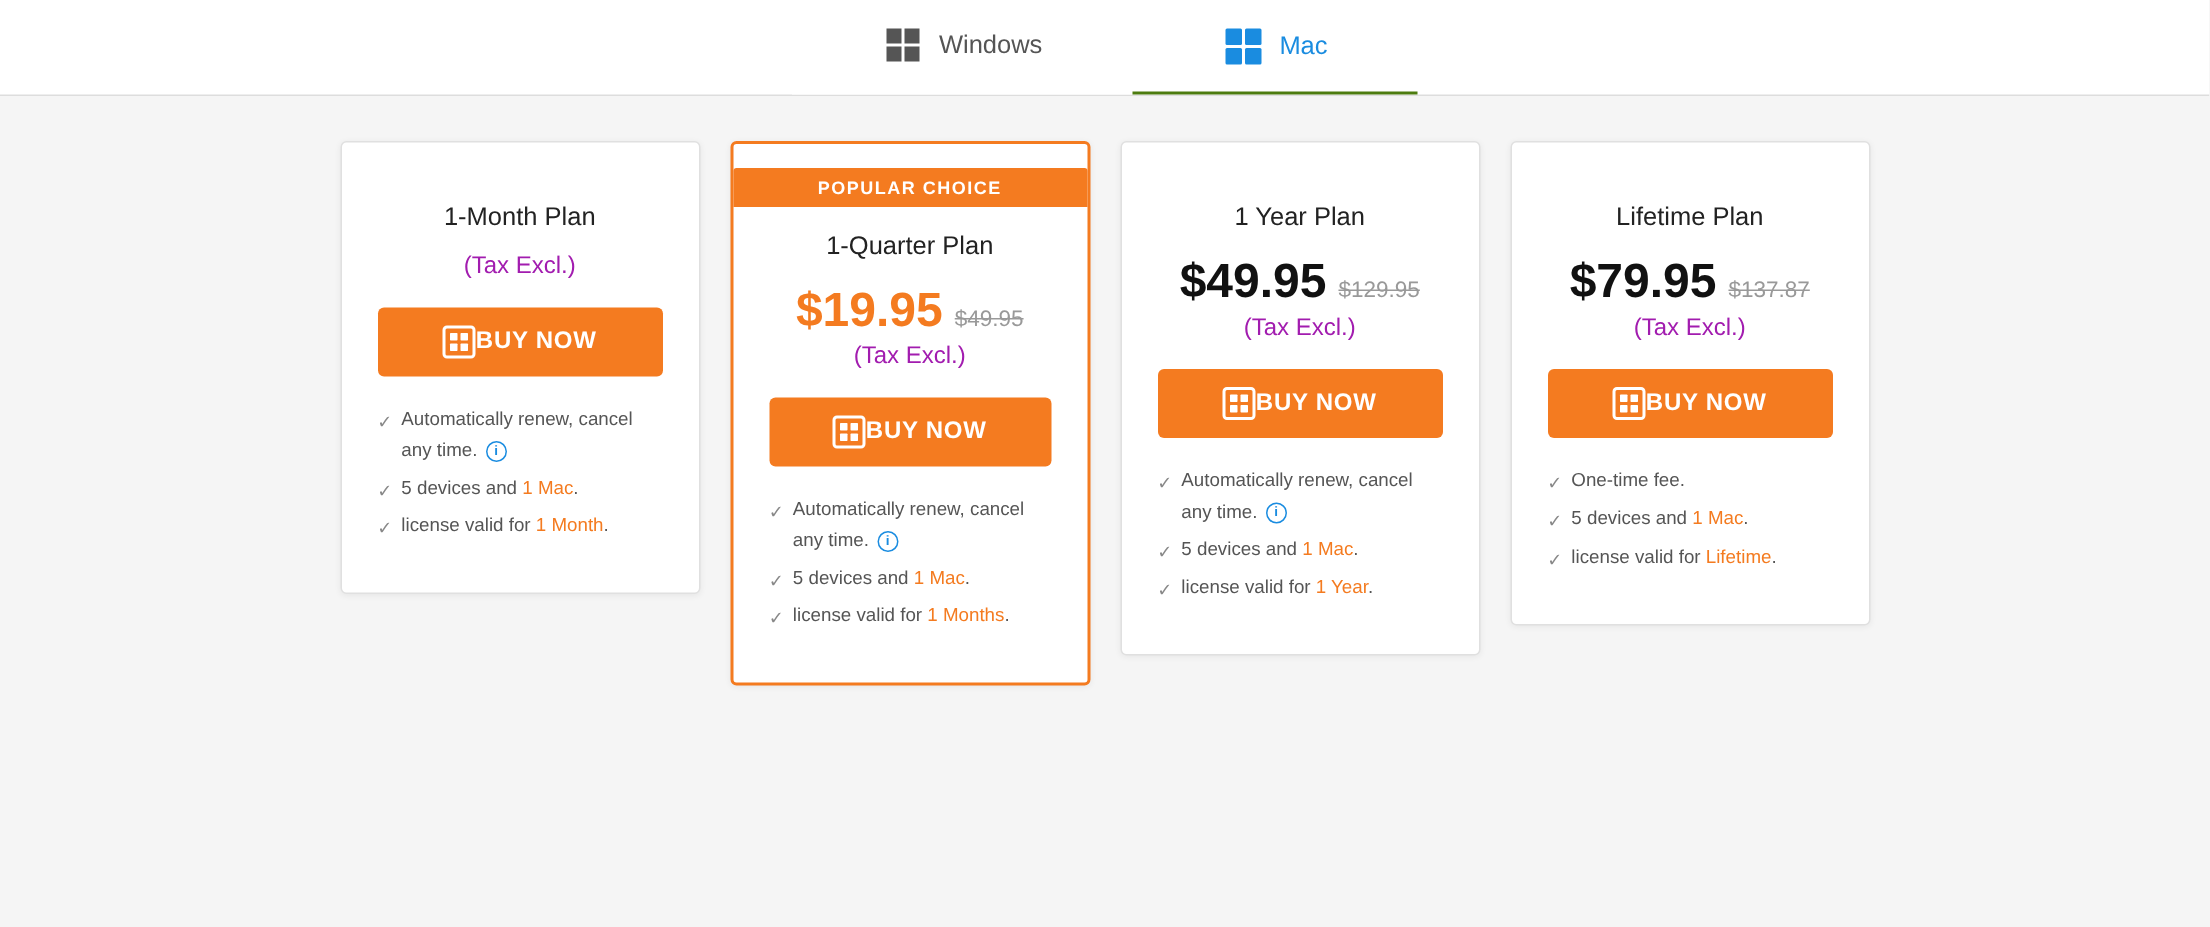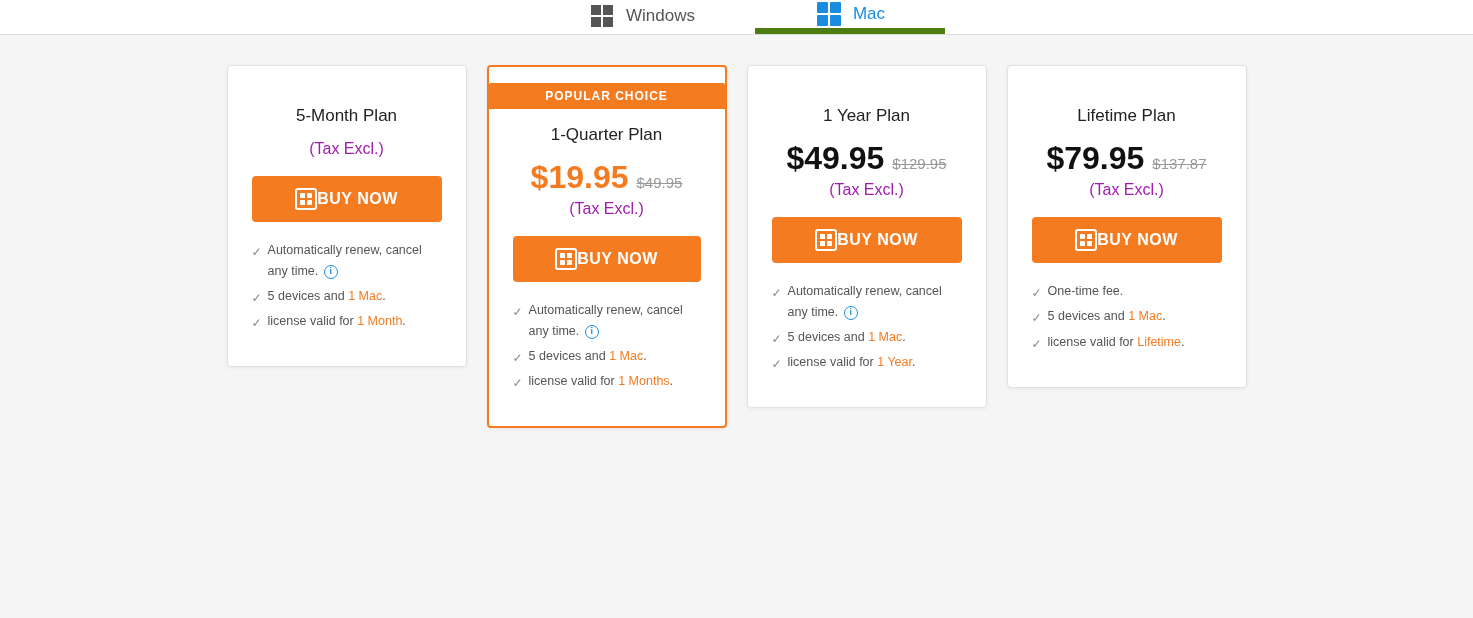--- a/index.html
+++ b/index.html
@@ -18,29 +18,29 @@
       display: flex;
       justify-content: center;
       background: #fff;
       width: 100%;
       border-bottom: 1px solid #ddd;
     }
     .tab {
       display: flex;
       align-items: center;
       gap: 10px;
-      padding: 0 60px;
+      padding: 16px 60px;
       cursor: pointer;
       font-size: 17px;
       color: #333;
       border-bottom: 3px solid transparent;
       background: #fff;
     }
     .tab.active {
-      border-bottom: 6px solid #4d7c0f;
+      border-bottom: 2px solid #4d7c0f;
       color: #1a8ce0;
       text-align: center;
     }
     .tab:not(.active) {
       border-bottom: 3px solid transparent;
       color: #555;
     }
     .tab-icon {
       width: 28px;
       height: 28px;
@@ -251,21 +251,21 @@
         <rect x="15" y="15" width="11" height="11" rx="1" fill="#1a8ce0"></rect>
       </svg>
     </div>
     <span>Mac</span>
   </div>
 </div>
 
 <div class="plans-container">
 
   <div class="plan-card">
-    <div class="plan-name">5-Month Plan</div>
+    <div class="plan-name">1-Month Plan</div>
     <div class="tax-excl">(Tax Excl.)</div>
     <button class="buy-btn">
       <div class="btn-icon">
         <svg width="14" height="14" viewBox="0 0 14 14" fill="none">
             <rect x="1" y="1" width="5" height="5" rx="0.5" fill="white"></rect>
             <rect x="8" y="1" width="5" height="5" rx="0.5" fill="white"></rect>
             <rect x="1" y="8" width="5" height="5" rx="0.5" fill="white"></rect>
             <rect x="8" y="8" width="5" height="5" rx="0.5" fill="white"></rect>
           </svg>
       </div>

